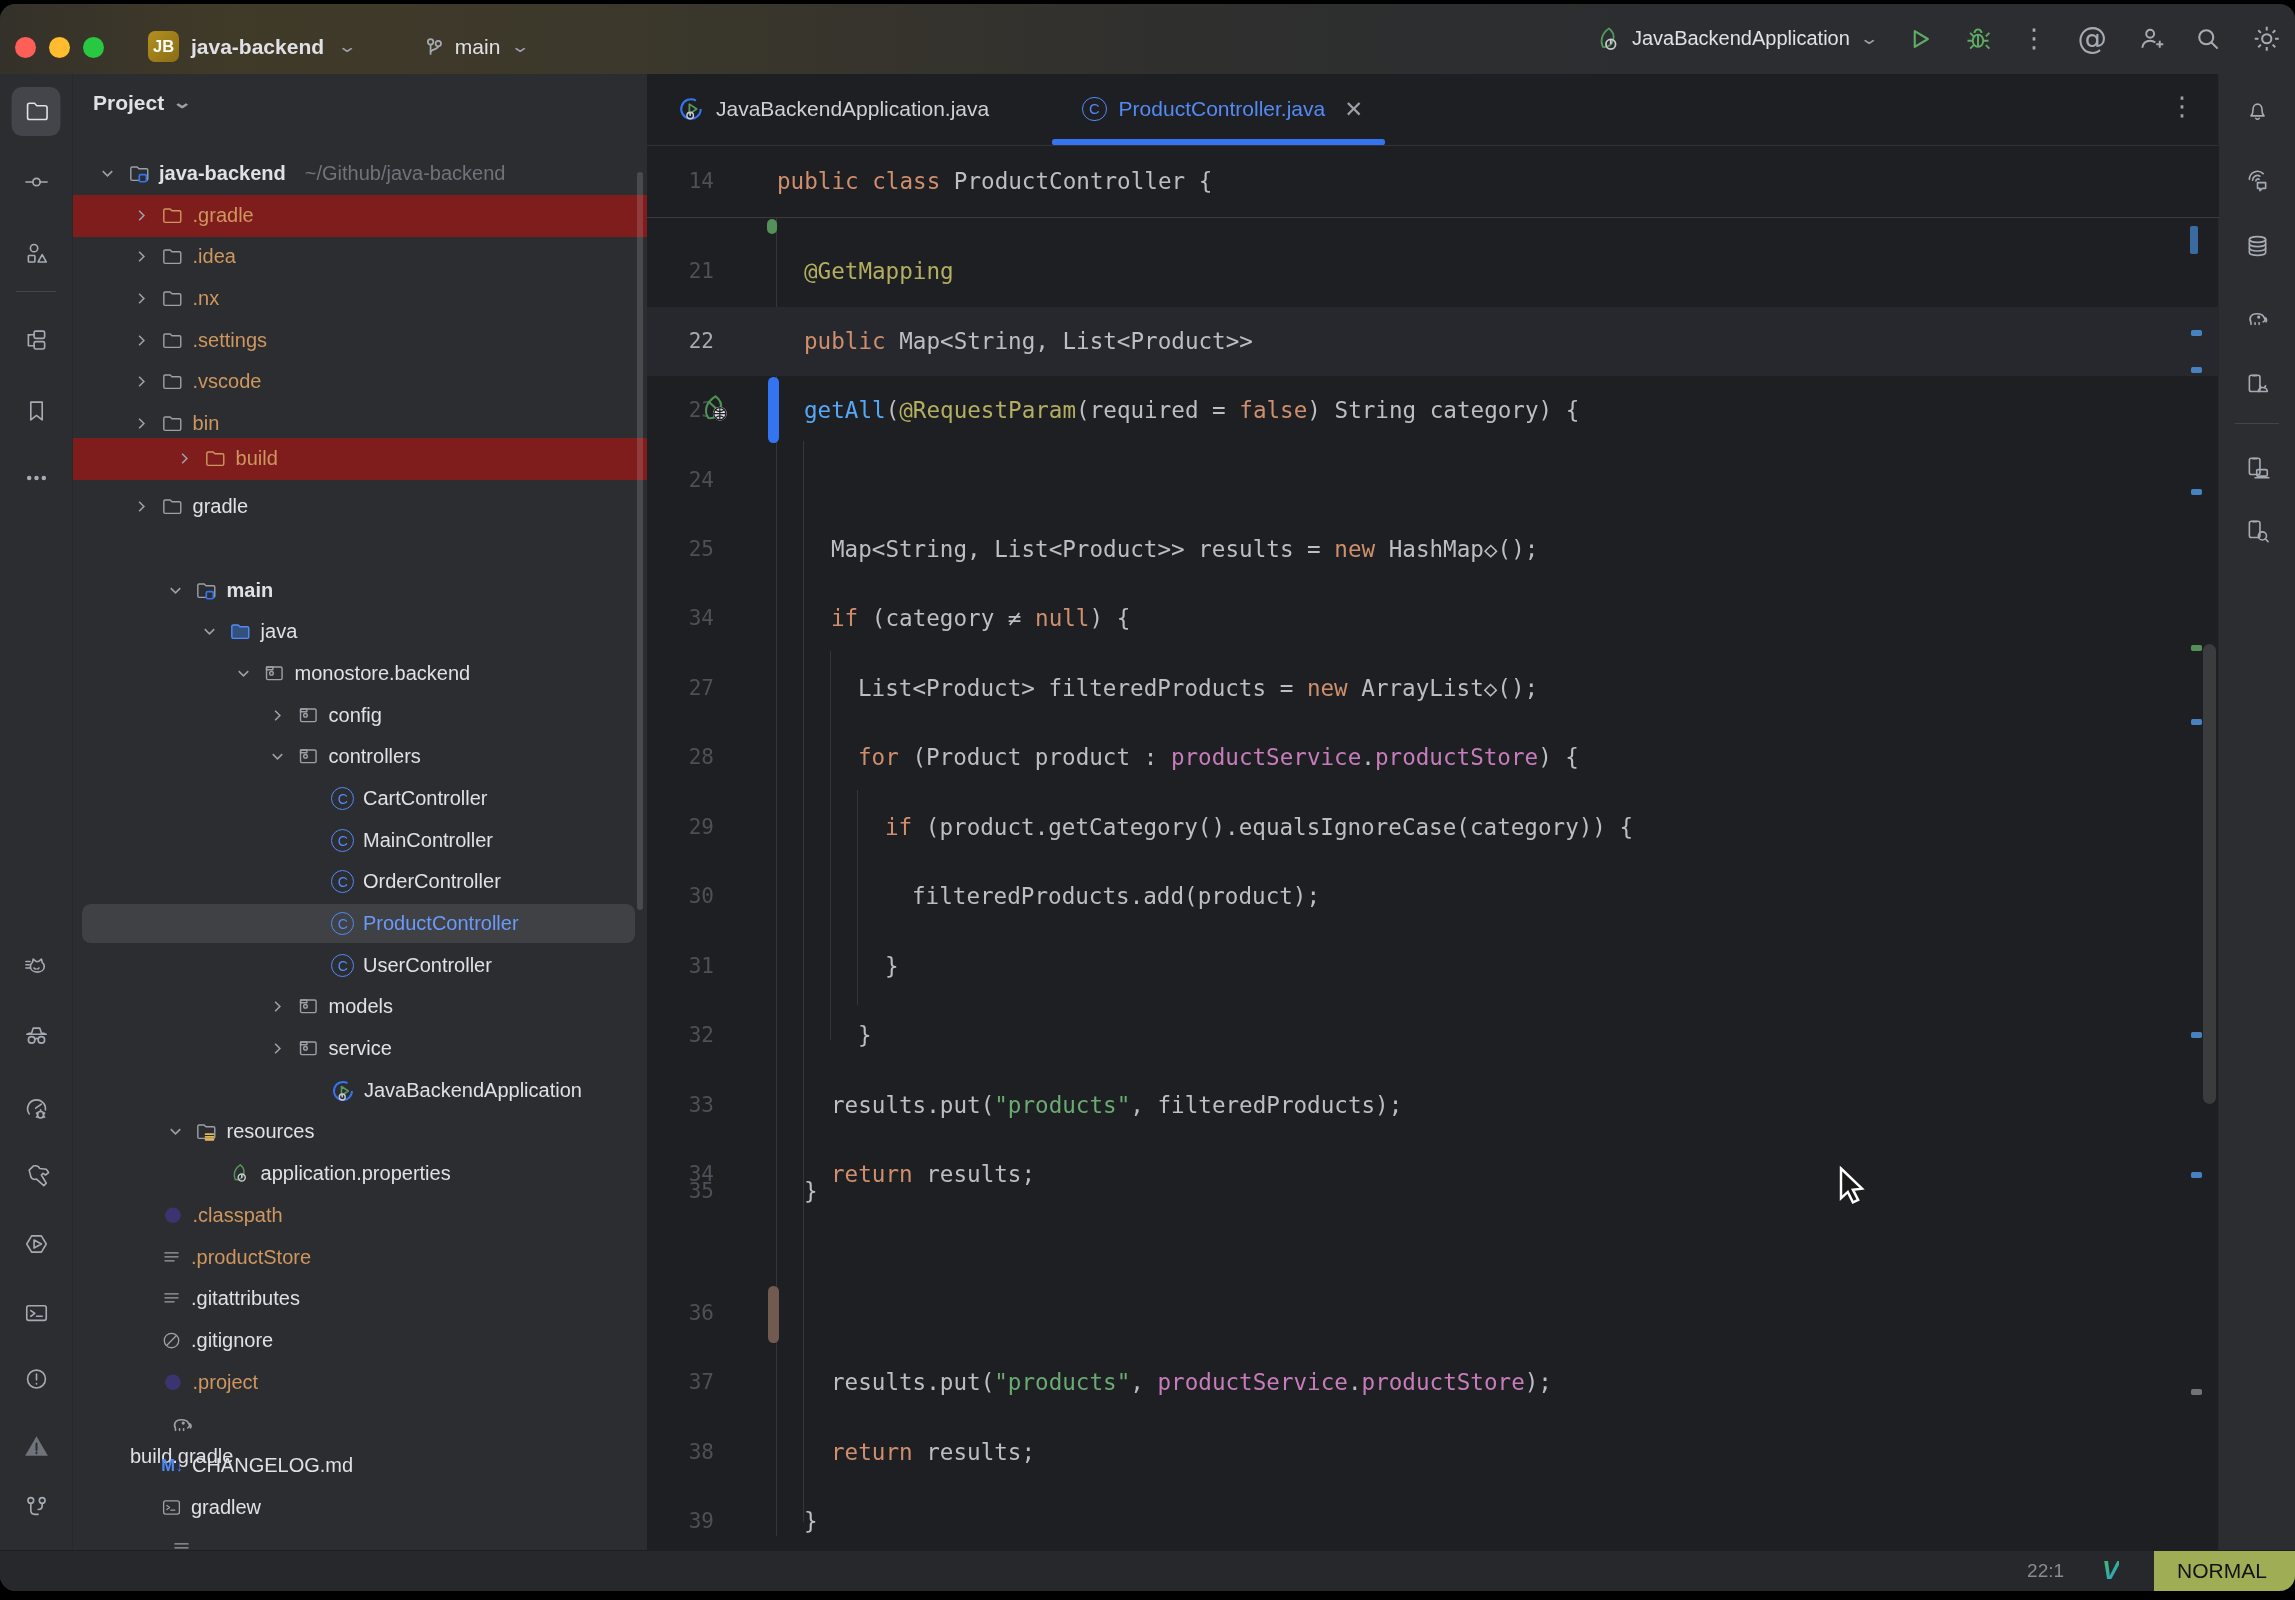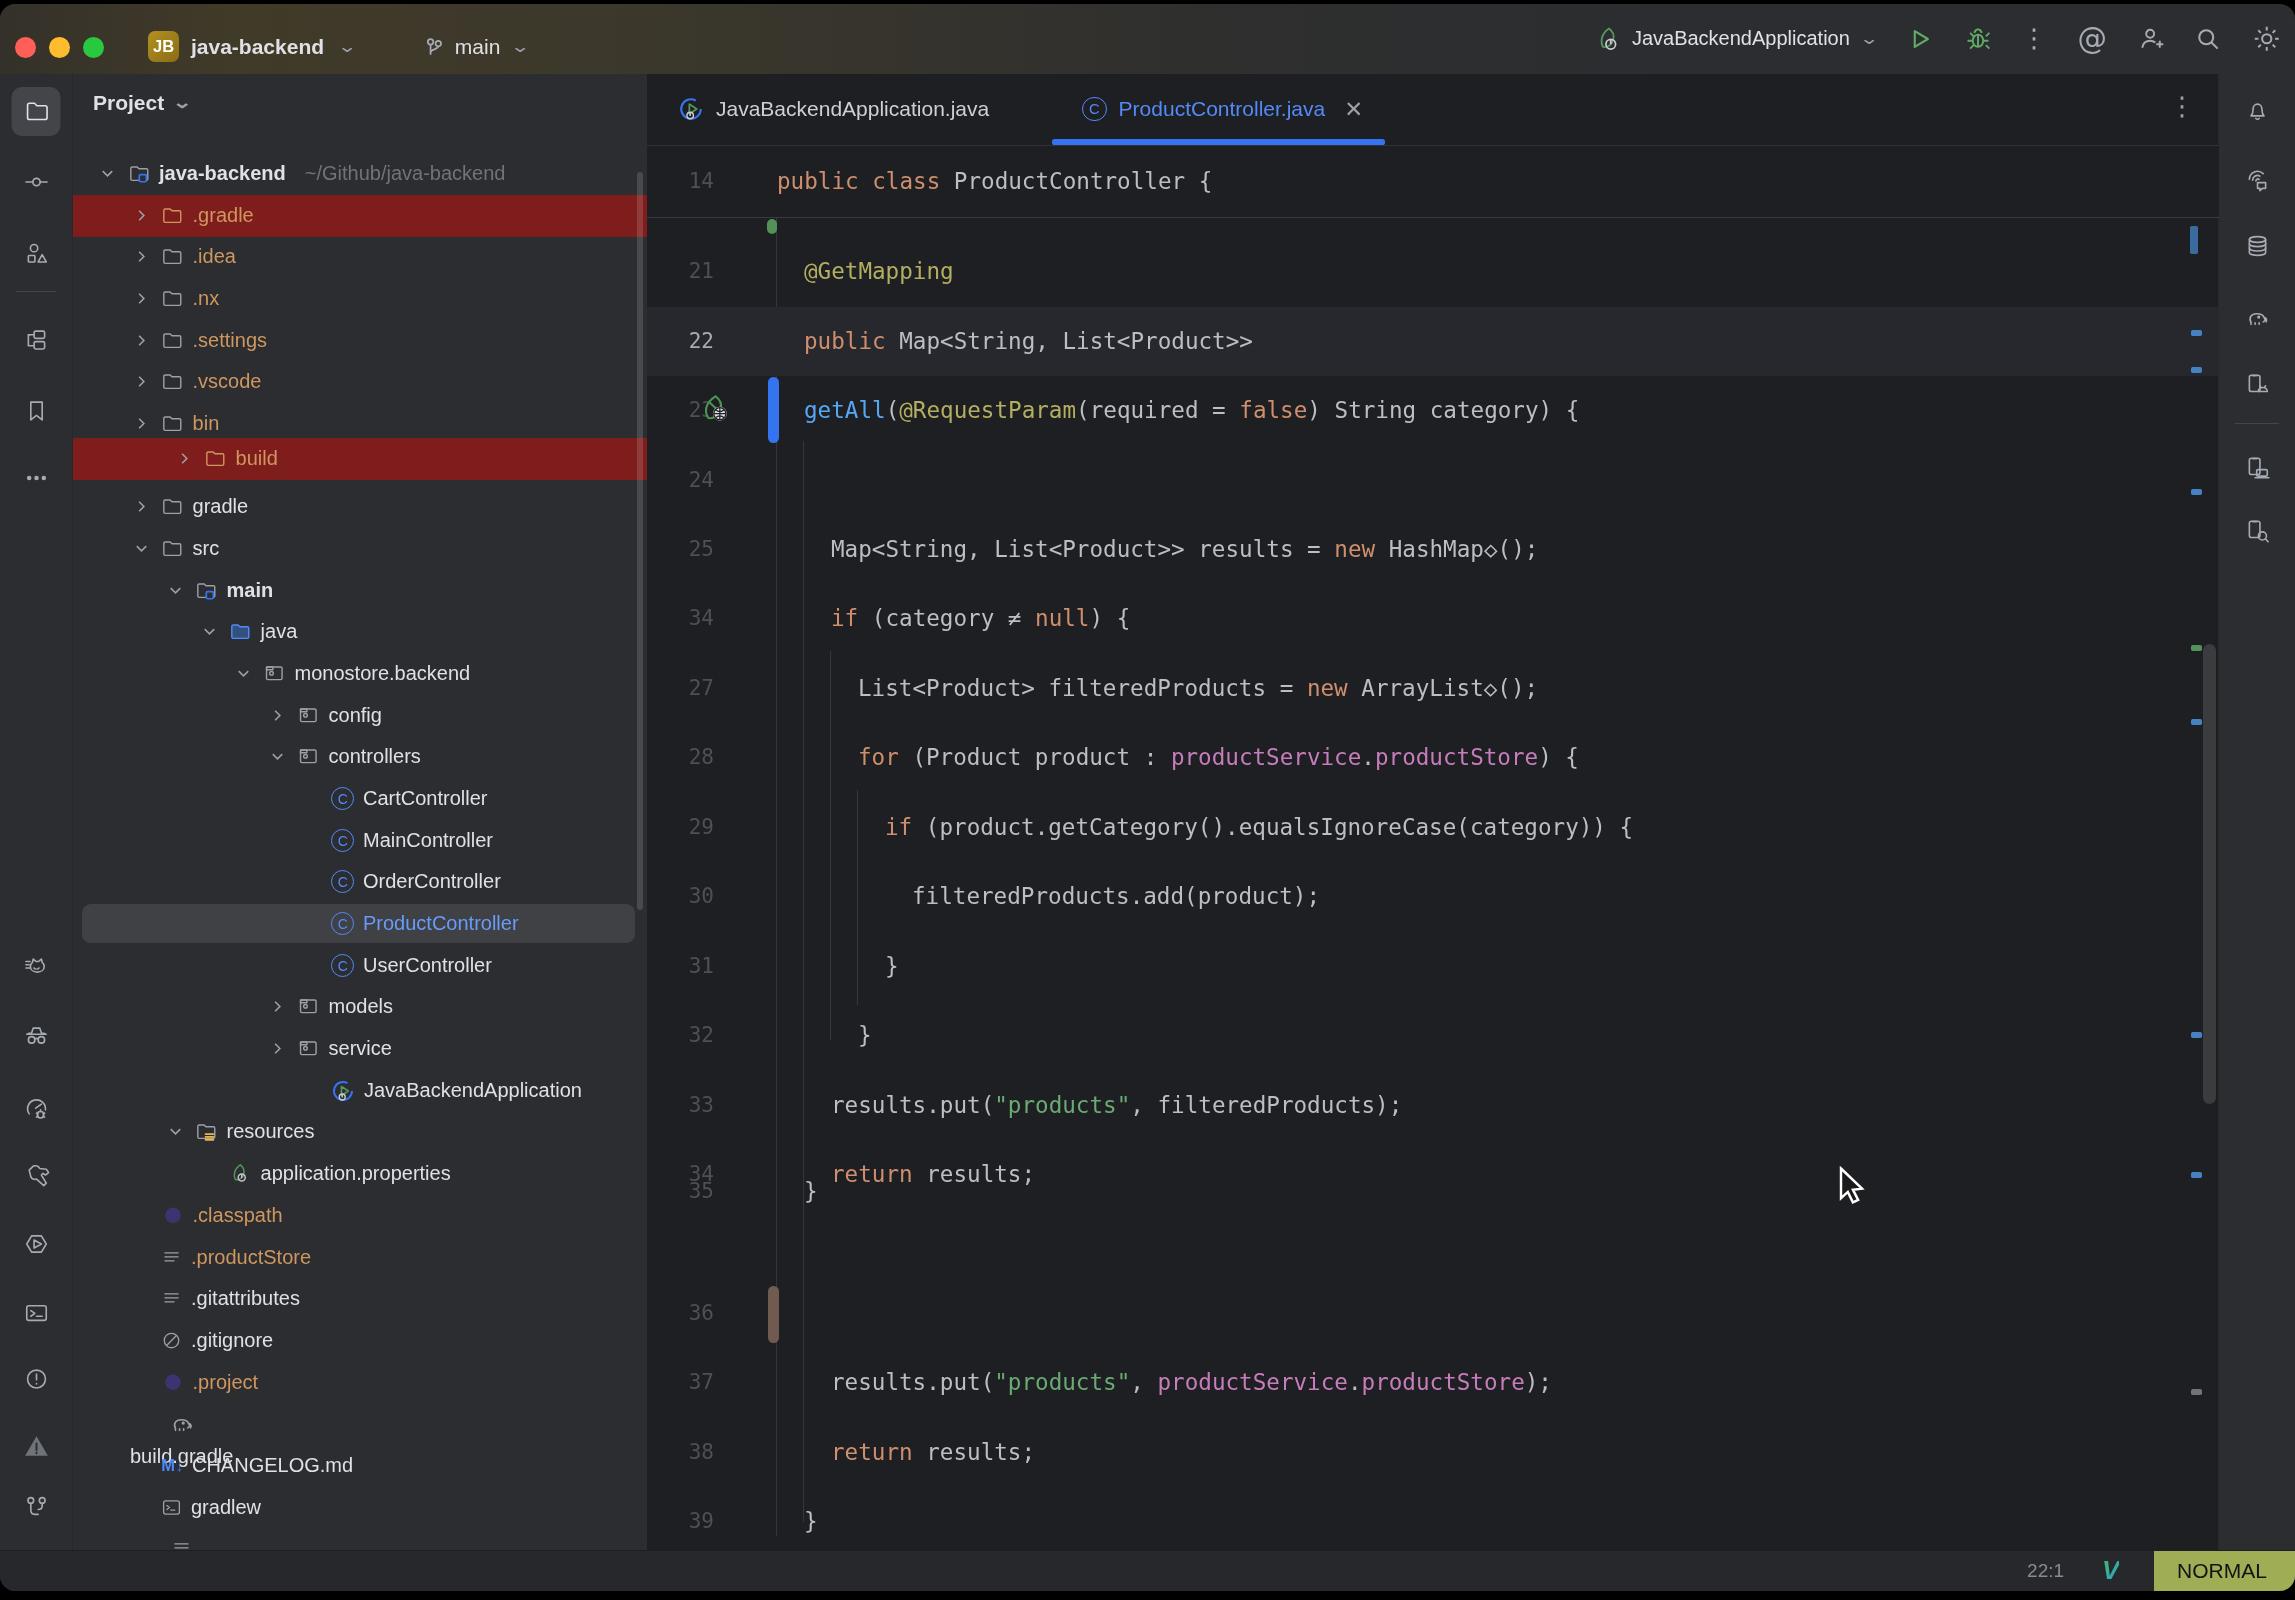--- a/index.html
+++ b/index.html
@@ -387,35 +387,20 @@
               </svg>
             </span>
             <span class="icon">
               <svg width="22.6" height="22.6" viewBox="0 0 32 32" fill="none" stroke="#9da0a8" stroke-width="2" stroke-linecap="round" stroke-linejoin="round">
                 <path d="M4 9c0-1.2.8-2 2-2h7l2.5 2.5H26c1.2 0 2 .8 2 2V24c0 1.2-.8 2-2 2H6c-1.2 0-2-.8-2-2z"></path>
               </svg>
             </span>
             <span class="tlabel">gradle</span>
           </div>
         </div>
-        <div class="trow" style="top: 375px;">
-          <div class="inner" style="margin-left: 57px; position: relative;">
-            <span class="tchev">
-              <svg width="19" height="19" viewBox="0 0 24 24" fill="none" stroke="#9da0a8" stroke-width="2">
-                <path d="M6 9l6 6 6-6"></path>
-              </svg>
-            </span>
-            <span class="icon">
-              <svg width="22.6" height="22.6" viewBox="0 0 32 32" fill="none" stroke="#9da0a8" stroke-width="2" stroke-linecap="round" stroke-linejoin="round">
-                <path d="M4 9c0-1.2.8-2 2-2h7l2.5 2.5H26c1.2 0 2 .8 2 2V24c0 1.2-.8 2-2 2H6c-1.2 0-2-.8-2-2z"></path>
-              </svg>
-            </span>
-            <span class="tlabel">src</span>
-          </div>
-        </div>
         <div class="trow" style="top: 417px;">
           <div class="inner" style="margin-left: 91px; position: relative;">
             <span class="tchev">
               <svg width="19" height="19" viewBox="0 0 24 24" fill="none" stroke="#9da0a8" stroke-width="2">
                 <path d="M6 9l6 6 6-6"></path>
               </svg>
             </span>
             <span class="icon">
               <svg width="22.6" height="22.6" viewBox="0 0 32 32" fill="none" stroke="#9da0a8" stroke-width="2" stroke-linecap="round" stroke-linejoin="round">
                 <path d="M4 9c0-1.2.8-2 2-2h7l2.5 2.5H26c1.2 0 2 .8 2 2V24c0 1.2-.8 2-2 2H6c-1.2 0-2-.8-2-2z"></path>

